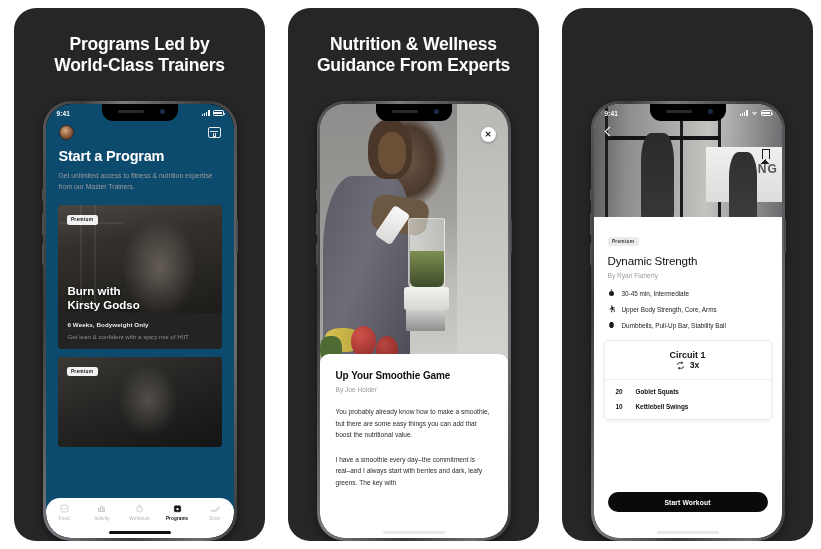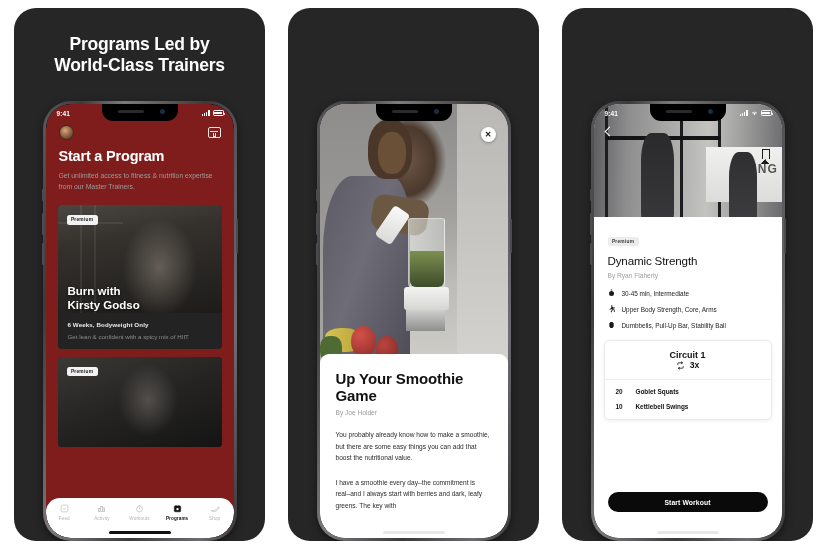--- a/index.html
+++ b/index.html
@@ -81,21 +81,21 @@
   .light { color:#fff; }
 
   .home-ind {
     position:absolute; bottom:4px; left:50%; transform:translateX(-50%);
     width:62px; height:3.2px; border-radius:2px; z-index:35;
   }
   .home-dark { background:#111; }
   .home-light { background:#e8e8e8; }
 
   
-  .p1 { background:#7f1d1d; color:#fff; }
+  .p1 { background:#0c4a6e; color:#fff; }
   .p1-head { padding:21px 13px 0 13px; display:flex; align-items:center; justify-content:space-between; }
   .avatar {
     width:15px; height:15px; border-radius:50%;
     background: radial-gradient(circle at 40% 35%, #d8a87e, #8a5a3b 55%, #4c2f1c);
     border:.8px solid #3a2a20;
   }
   .mailbox { width:13px; height:11px; border:1.1px solid #e6e6e6; border-radius:2px; position:relative; }
   .mailbox::before { content:''; position:absolute; left:1.2px; right:1.2px; top:3.4px; height:1.1px; background:#e6e6e6; }
   .mailbox::after { content:''; position:absolute; left:4px; right:4px; top:5px; height:2.6px; border:1px solid #e6e6e6; border-top:none; }
   .p1-title { padding:8px 13px 0 13px; font-size:14.5px; font-weight:bold; letter-spacing:-.2px; }
@@ -171,21 +171,21 @@
     position:absolute; right:12px; top:23px; width:15px; height:15px;
     border-radius:50%; background:#fff; display:flex; align-items:center; justify-content:center;
     color:#151515; font-size:8px; font-weight:bold; line-height:1;
     box-shadow:0 1px 3px rgba(0,0,0,.3);
   }
   .art-sheet {
     position:absolute; left:0; right:0; top:250px; bottom:0;
     background:#fff; border-top-left-radius:9px; border-top-right-radius:9px;
     padding:16px 16px 0 16px;
   }
-  .art-title { font-size:15px; font-weight:bold; color:#111; letter-spacing:-.1px; }
+  .art-title { font-size:10px; font-weight:bold; color:#111; letter-spacing:-.1px; }
   .art-by { font-size:6.6px; color:#9a9a9a; margin-top:5px; }
   .art-p { font-size:6.6px; line-height:11.6px; color:#2b2b2b; margin-top:13px; }
 
   
   .p3 { background:#fff; }
   .p3-photo {
     position:absolute; top:0; left:0; right:0; height:120px; overflow:hidden;
     background: linear-gradient(180deg,#9a9a99 0%,#86868a 30%,#6c6c70 70%,#55555a 100%);
   }
   .gym-wall { position:absolute; left:0; top:0; width:100%; height:100%;
@@ -336,20 +336,22 @@
             </div>
 
             <div class="home-ind home-dark"></div>
           </div>
         </div>
       </div>
     </div>
   </div>
 
   <div class="panel">
+    <div class="panel-title">Nutrition &amp; Wellness
+Guidance From Experts</div>
 
     <div class="phone-wrap">
       <div class="phone">
         <div class="side-btn sb-left1"></div>
         <div class="side-btn sb-left2"></div>
         <div class="side-btn sb-left3"></div>
         <div class="side-btn sb-right"></div>
         <div class="phone-inner">
           <div class="screen p2">
 

